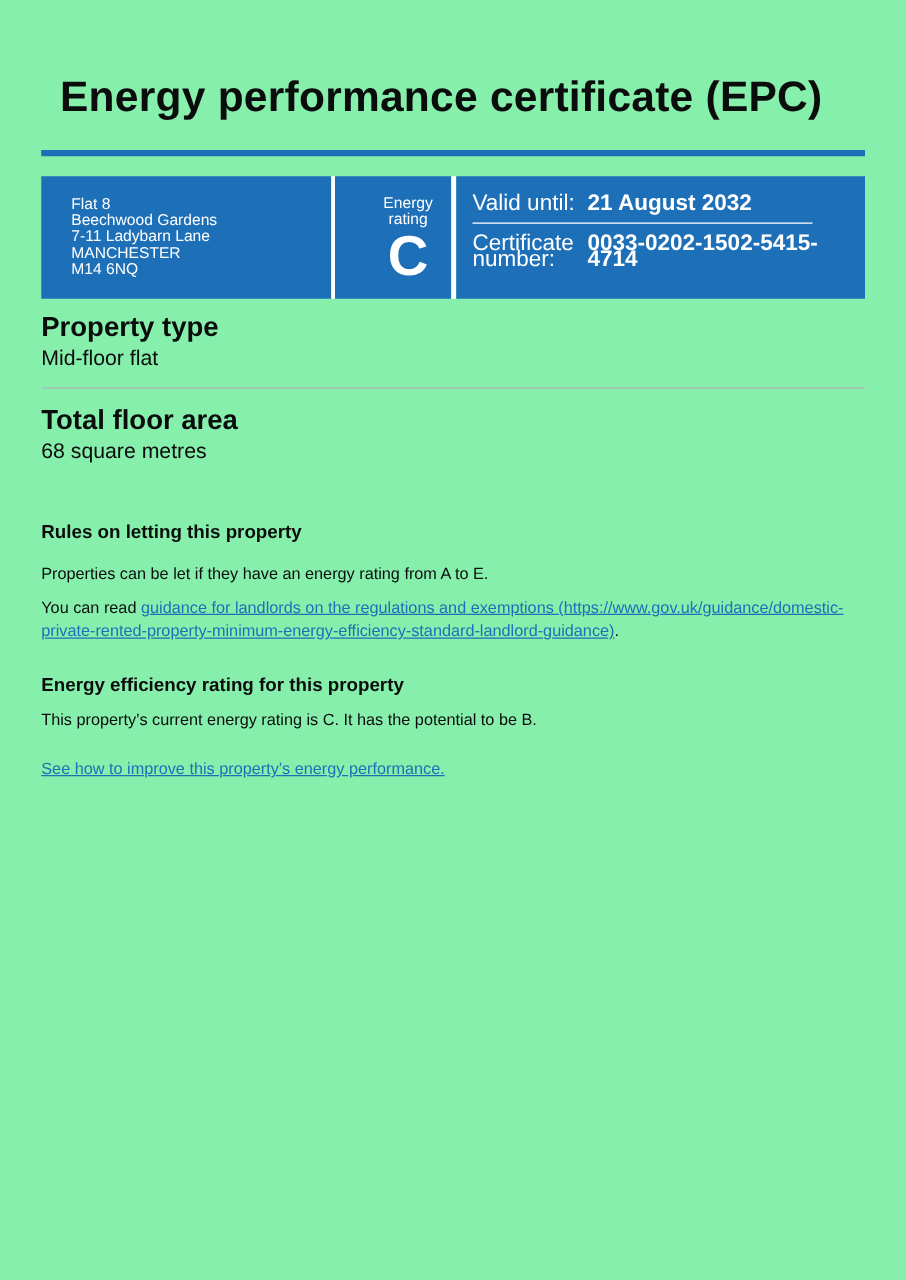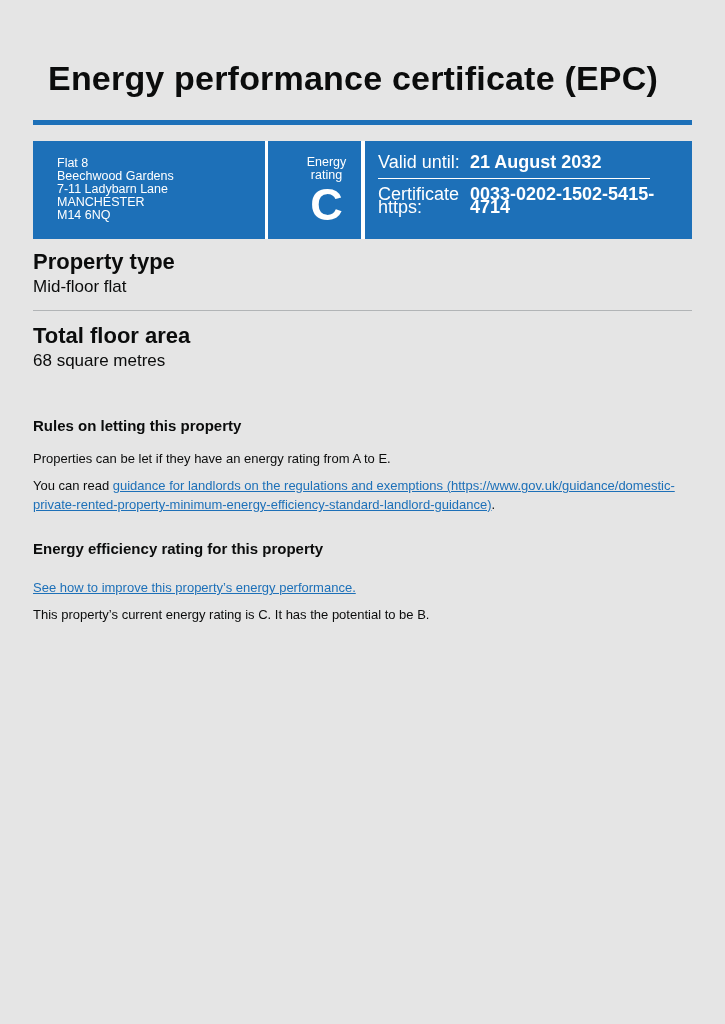--- a/index.html
+++ b/index.html
@@ -6,21 +6,21 @@
   html,body { background:#ffffff; }
   body {
     font-family:"Liberation Sans", sans-serif;
     color:#0b0c0c;
     -webkit-font-smoothing:antialiased;
   }
   .page {
     position:relative;
     width:725px;
     height:1024px;
-    background:#e5e5e5;
+    background:#86efac;
     overflow:hidden;
   }
   .content { margin:0 33px; width:659px; }
 
   
   .doc-title {
     margin:55px 0 0 15px;
     font-size:34px;
     line-height:47px;
     font-weight:bold;
@@ -130,37 +130,37 @@
 
       <div class="banner-gap2"></div>
 
       <div class="banner-panel banner-validity">
         <div class="validity-row">
           <div class="validity-label">Valid until:</div>
           <div class="validity-value">21 August 2032</div>
         </div>
         <hr class="validity-divider">
         <div class="validity-row">
-          <div class="validity-label">Certificate https:</div>
+          <div class="validity-label">Certificate number:</div>
           <div class="validity-value">0033-0202-1502-5415-4714</div>
         </div>
       </div>
 
     </div>
 
     <h2 class="fact-heading">Property type</h2>
     <p class="fact-value">Mid-floor flat</p>
 
     <hr class="section-divider">
 
     <h2 class="fact-heading after-divider">Total floor area</h2>
     <p class="fact-value">68 square metres</p>
 
     <h3 class="sub-heading rules">Rules on letting this property</h3>
     <p class="body-text p-first">Properties can be let if they have an energy rating from A to E.</p>
     <p class="body-text p-second"><span>You can read </span><a class="text-link" href="#">guidance for landlords on the regulations and exemptions (https://www.gov.uk/guidance/domestic-private-rented-property-minimum-energy-efficiency-standard-landlord-guidance)</a><span>.</span></p>
 
     <h3 class="sub-heading efficiency">Energy efficiency rating for this property</h3>
+    <p class="body-text p-second">This property’s current energy rating is C. It has the potential to be B.</p>
     <p class="body-text p-link"><a class="text-link" href="#">See how to improve this property’s energy performance.</a></p>
-    <p class="body-text p-second">This property’s current energy rating is C. It has the potential to be B.</p>
 
   </div>
 </div>
 
 </body></html>

